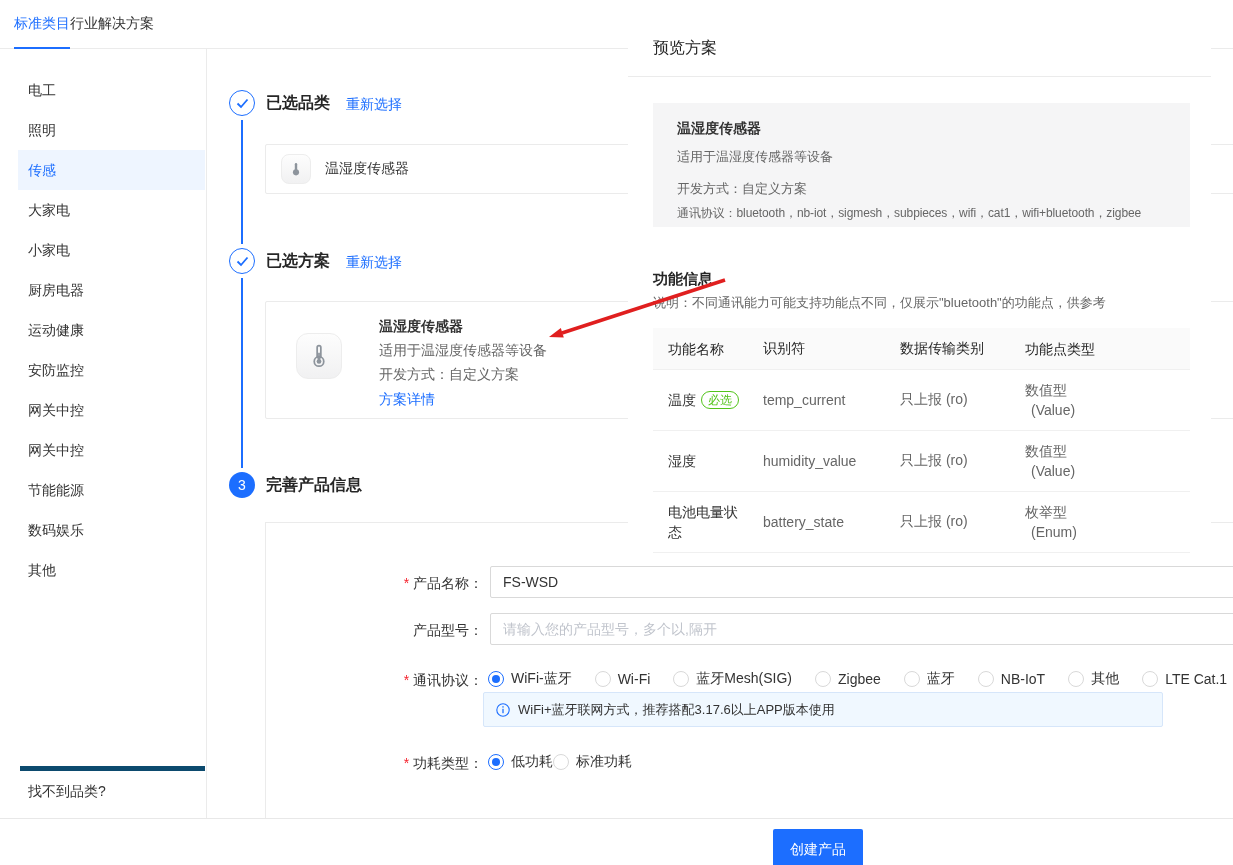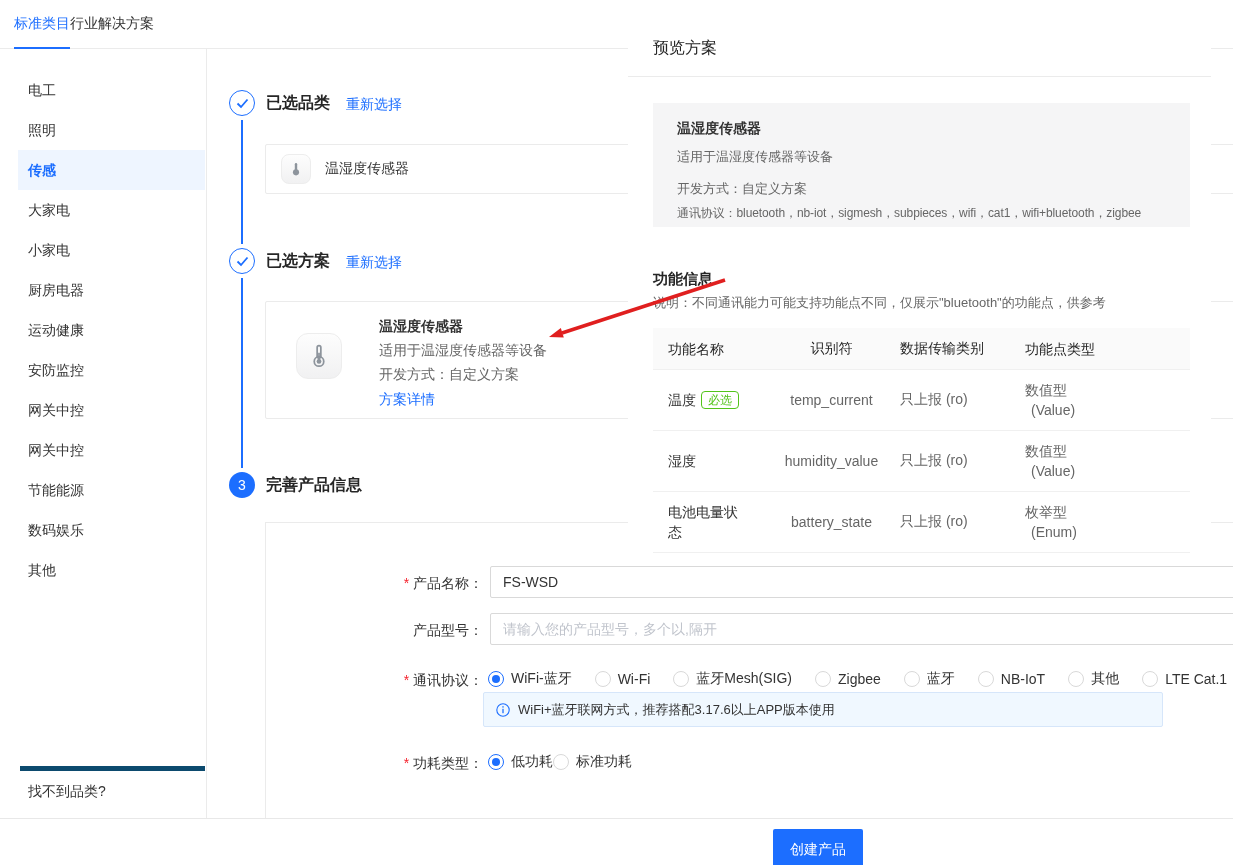--- a/index.html
+++ b/index.html
@@ -11,21 +11,21 @@
           box-sizing:border-box;display:flex;align-items:center;padding-left:14px;background:#fff;}
   .tab{position:relative;height:100%;display:flex;align-items:center;cursor:pointer;color:#333;}
   .tab.active{color:#1c6eff;}
   .tab.active::after{content:"";position:absolute;left:0;right:0;bottom:-1px;height:2px;background:#1c6eff;}
 
   
   .sidebar{position:absolute;left:0;top:49px;width:207px;height:769px;border-right:1px solid #ebebeb;
            box-sizing:border-box;background:#fff;}
   .side-list{position:absolute;top:21px;left:18px;right:1px;}
   .side-item{height:40px;line-height:40px;padding-left:10px;cursor:pointer;color:#333;}
-  .side-item.sel{background:#eef5ff;color:#1c6eff;font-weight:bold;}
+  .side-item.sel{background:#eef5ff;color:#1c6eff;}
   .side-footer{position:absolute;left:20px;right:1px;top:717px;border-top:5px solid #0c4a6e;
                padding:12px 0 0 8px;color:#333;cursor:pointer;}
 
   
   .step-circle{position:absolute;left:229px;width:26px;height:26px;border-radius:50%;box-sizing:border-box;
                display:flex;align-items:center;justify-content:center;background:#fff;}
   .step-circle.done{border:1px solid #1c6eff;}
   .step-circle.num{background:#1c6eff;color:#fff;font-size:14px;}
   .vline{position:absolute;left:241px;width:2px;background:#1c6eff;}
   .step-title{position:absolute;left:266px;font-size:16px;font-weight:600;color:#262626;}
@@ -82,26 +82,26 @@
   .pv-dev{margin-top:14px;color:#666;font-size:13px;}
   .pv-protocols{margin-top:7px;color:#666;font-size:12px;white-space:nowrap;letter-spacing:-0.1px;}
   .pv-func-title{position:absolute;left:25px;top:270px;font-size:15px;font-weight:600;color:#262626;}
   .pv-note{position:absolute;left:25px;top:294px;font-size:13px;color:#666;}
   .pv-table{position:absolute;left:25px;top:328px;width:537px;}
   .thead{height:42px;background:#fafafa;display:flex;align-items:center;padding:0 15px;box-sizing:border-box;
          color:#262626;border-bottom:1px solid #f0f0f0;}
   .trow{min-height:61px;display:flex;align-items:center;padding:0 15px;border-bottom:1px solid #f0f0f0;
         box-sizing:border-box;}
   .c1{width:80px;margin-right:15px;display:flex;align-items:center;gap:5px;flex-wrap:wrap;line-height:20px;}
-  .c2{width:137px;color:#666;text-align:center;}
+  .c2{width:137px;color:#666;}
   .c3{width:125px;color:#666;}
   .c4{flex:1;color:#666;line-height:20px;}
   .c4 .t2{padding-left:6px;}
   .thead .c2,.thead .c3,.thead .c4{color:#262626;}
-  .badge{border:1px solid #52c41a;color:#52c41a;font-size:12px;line-height:16px;padding:0 6px;border-radius:4px;
+  .badge{border:1px solid #52c41a;color:#52c41a;font-size:12px;line-height:16px;padding:0 6px;border-radius:9px;
          white-space:nowrap;}
 
   .arrow-layer{position:absolute;left:0;top:0;z-index:9;pointer-events:none;}
   .icon-blue{flex:0 0 auto;}
 </style>
 </head>
 <body>
 
 <div class="stage">
 

